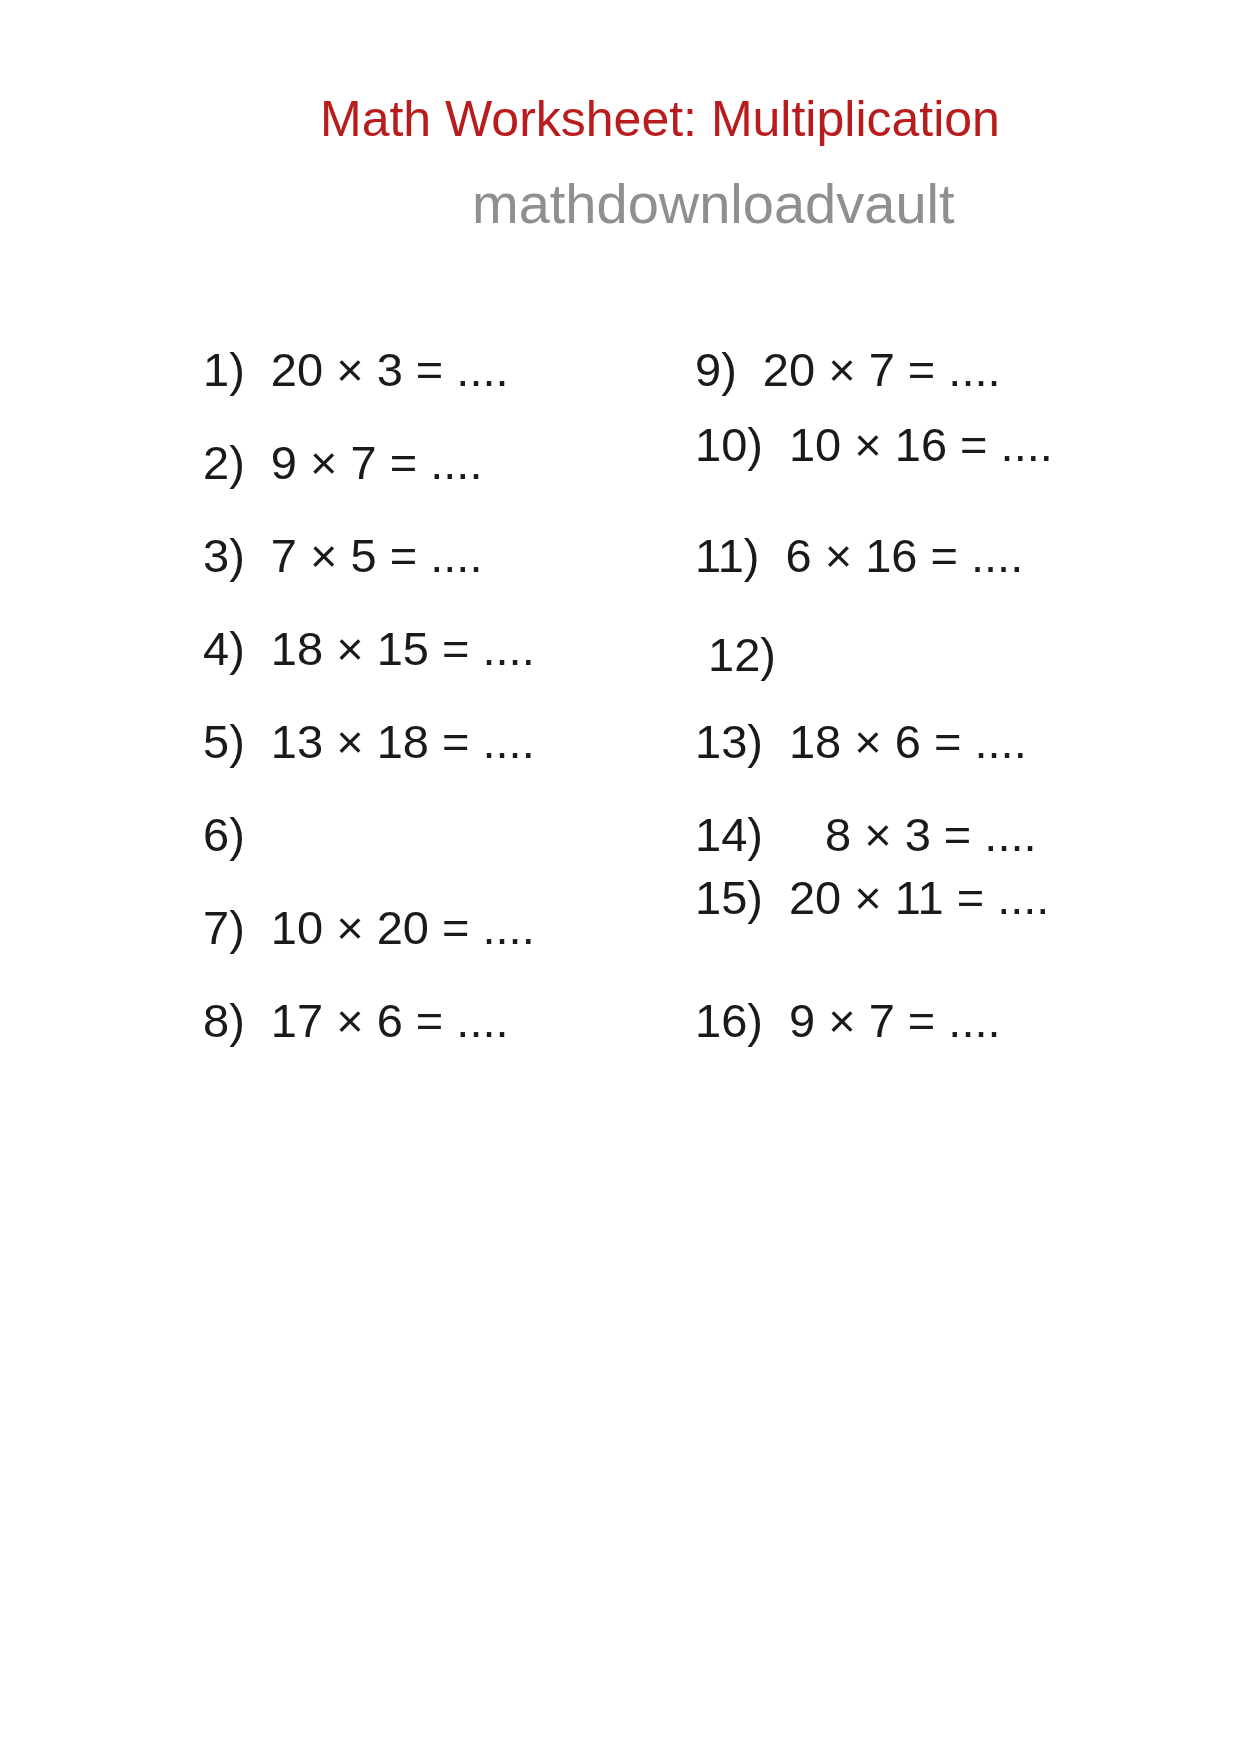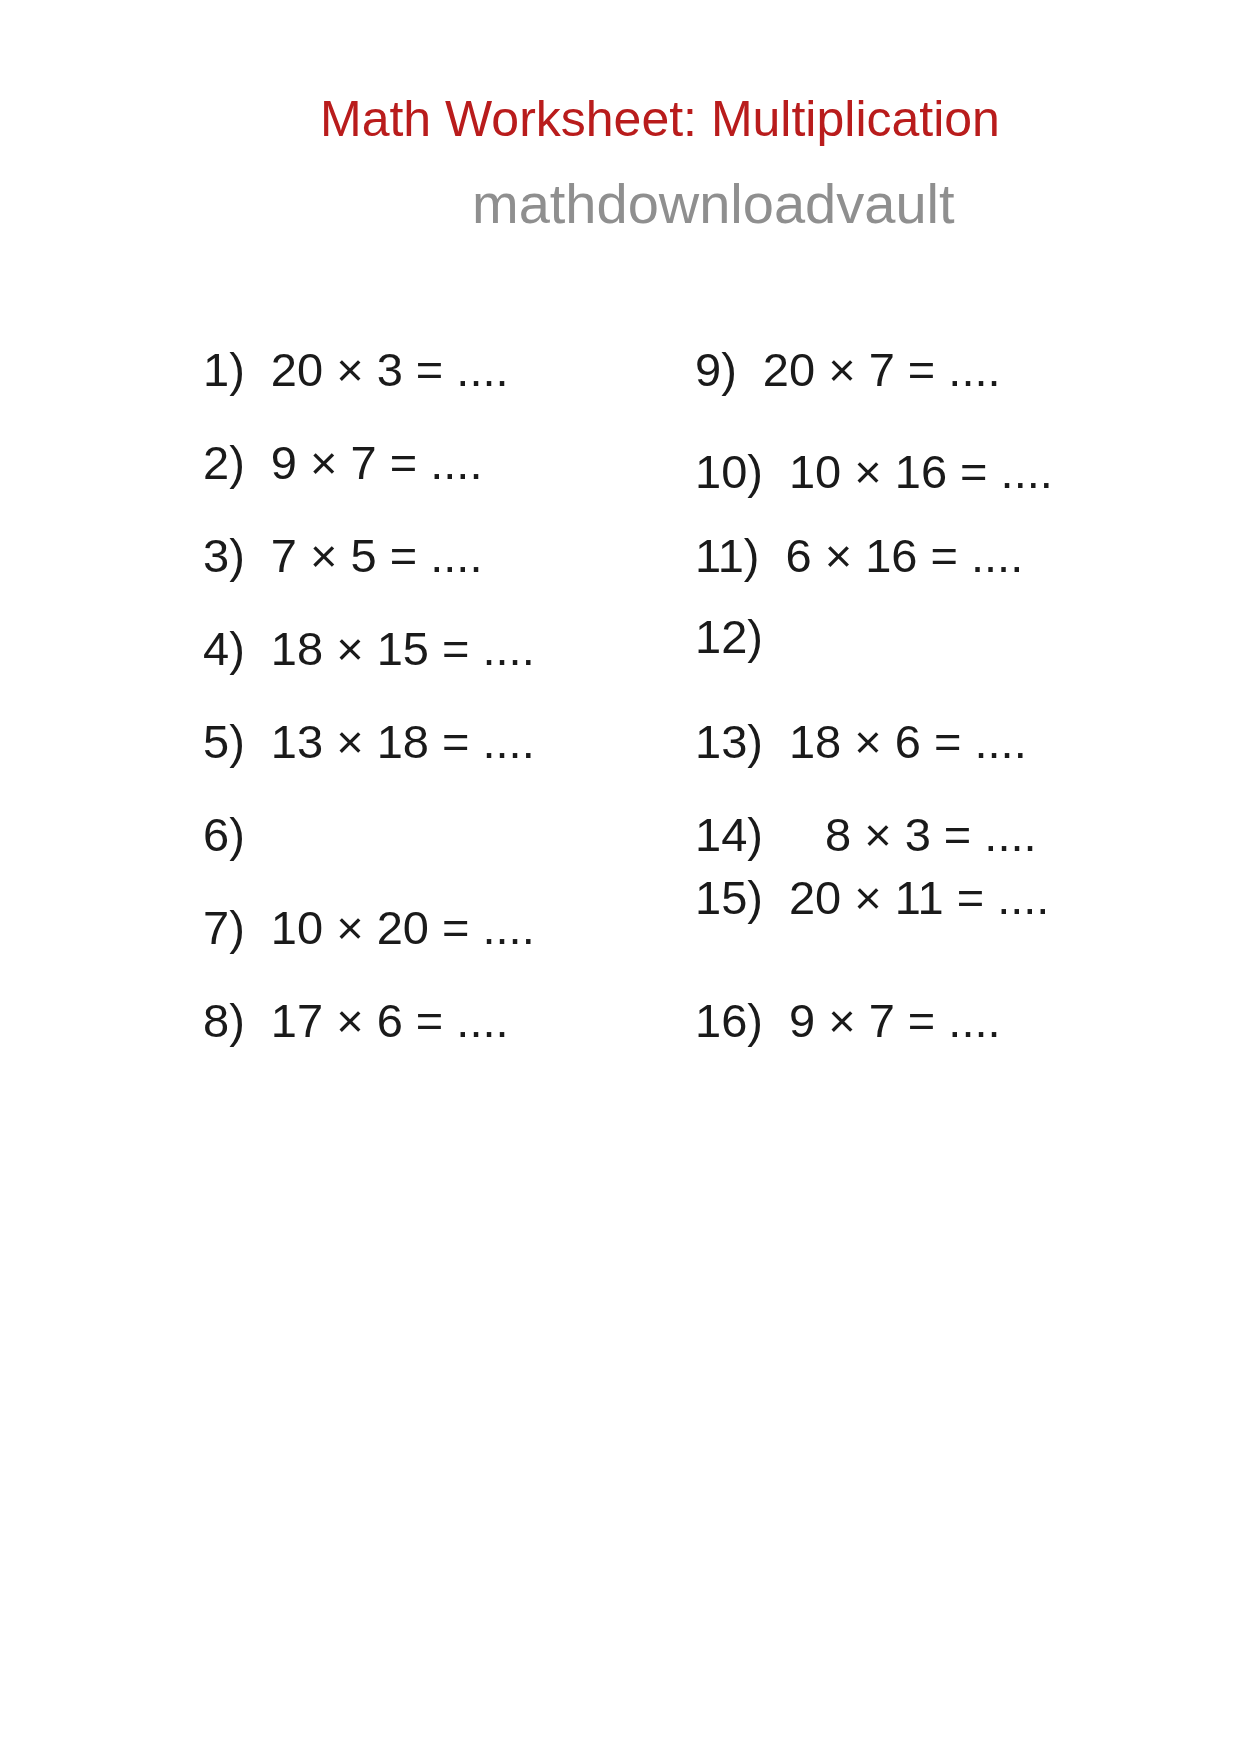--- a/index.html
+++ b/index.html
@@ -115,31 +115,31 @@
       <span class="problem-number">8)</span>
       <span class="problem-expression">17 × 6 = ....</span>
     </div>
   </div>
     <div class="col col-right" id="col-right">
     <div class="problem-row" style="top: 0px;">
       <span class="problem-number">9)</span>
       <span class="problem-expression">20 × 7 = ....</span>
     </div>
 
-    <div class="problem-row" style="top: 102px;">
+    <div class="problem-row" style="top: 75px;">
       <span class="problem-number">10)</span>
       <span class="problem-expression">10 × 16 = ....</span>
     </div>
 
     <div class="problem-row" style="top: 186px;">
       <span class="problem-number">11)</span>
       <span class="problem-expression">6 × 16 = ....</span>
     </div>
 
-    <div class="problem-row" style="top: 267px;">
+    <div class="problem-row" style="top: 285px; margin-left: 13px;">
       <span class="problem-number">12)</span>
     </div>
 
     <div class="problem-row" style="top: 372px;">
       <span class="problem-number">13)</span>
       <span class="problem-expression">18 × 6 = ....</span>
     </div>
 
     <div class="problem-row" style="top: 465px; gap: 36px;">
       <span class="problem-number">14)</span>

